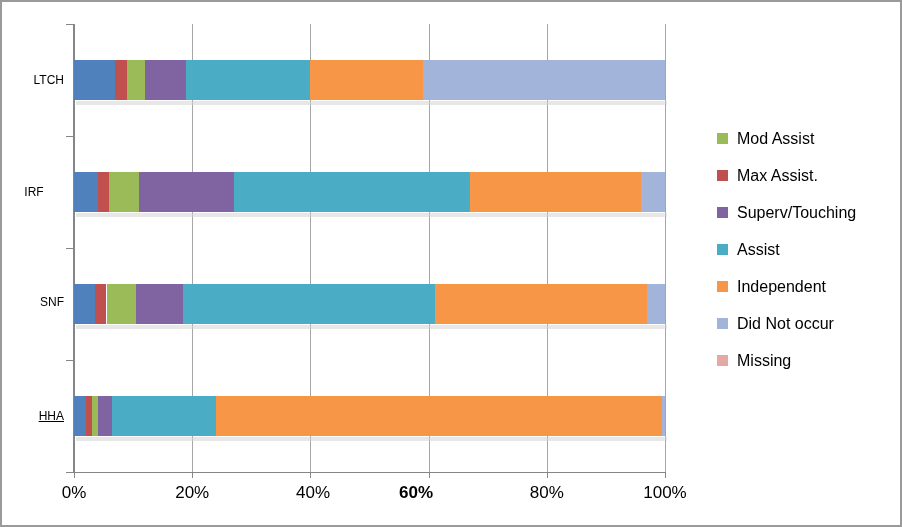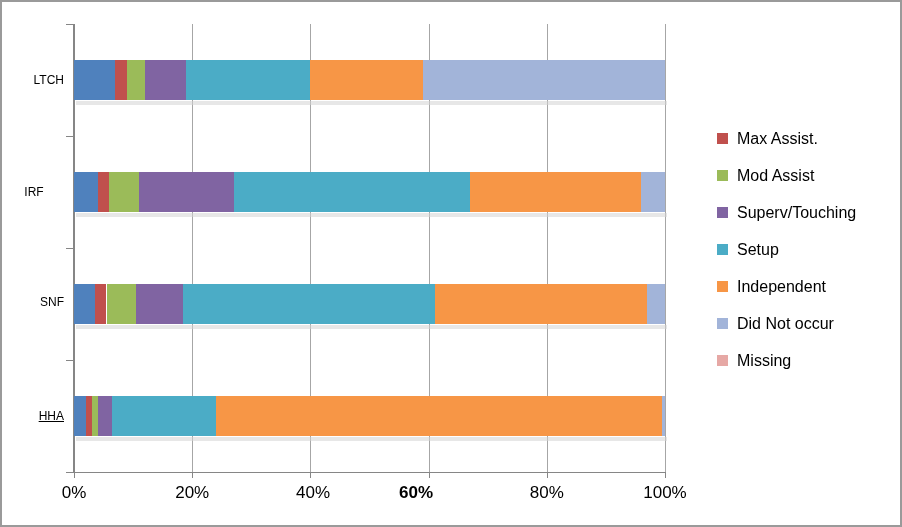--- a/index.html
+++ b/index.html
@@ -228,34 +228,34 @@
         <div class="xlabel" style="left: 72px;">0%</div>
         <div class="xlabel" style="left: 190.2px;">20%</div>
         <div class="xlabel" style="left: 311px;">40%</div>
         <div class="xlabel" style="left: 414px; font-weight: bold;">60%</div>
         <div class="xlabel" style="left: 544.8px;">80%</div>
         <div class="xlabel" style="left: 663px;">100%</div>
       </div>
 
     <div class="legend" id="legend">
         <div class="legend-item">
+          <span class="legend-swatch" style="background: rgb(155, 187, 89);"></span>
+          <span class="legend-label">Mod Assist</span>
+        </div>
+        <div class="legend-item">
           <span class="legend-swatch" style="background: rgb(192, 80, 77);"></span>
           <span class="legend-label">Max Assist.</span>
         </div>
         <div class="legend-item">
-          <span class="legend-swatch" style="background: rgb(155, 187, 89);"></span>
-          <span class="legend-label">Mod Assist</span>
-        </div>
-        <div class="legend-item">
           <span class="legend-swatch" style="background: rgb(128, 100, 162);"></span>
           <span class="legend-label">Superv/Touching</span>
         </div>
         <div class="legend-item">
           <span class="legend-swatch" style="background: rgb(75, 172, 198);"></span>
-          <span class="legend-label">Setup</span>
+          <span class="legend-label">Assist</span>
         </div>
         <div class="legend-item">
           <span class="legend-swatch" style="background: rgb(247, 150, 70);"></span>
           <span class="legend-label">Independent</span>
         </div>
         <div class="legend-item">
           <span class="legend-swatch" style="background: rgb(162, 180, 217);"></span>
           <span class="legend-label">Did Not occur</span>
         </div>
         <div class="legend-item">

